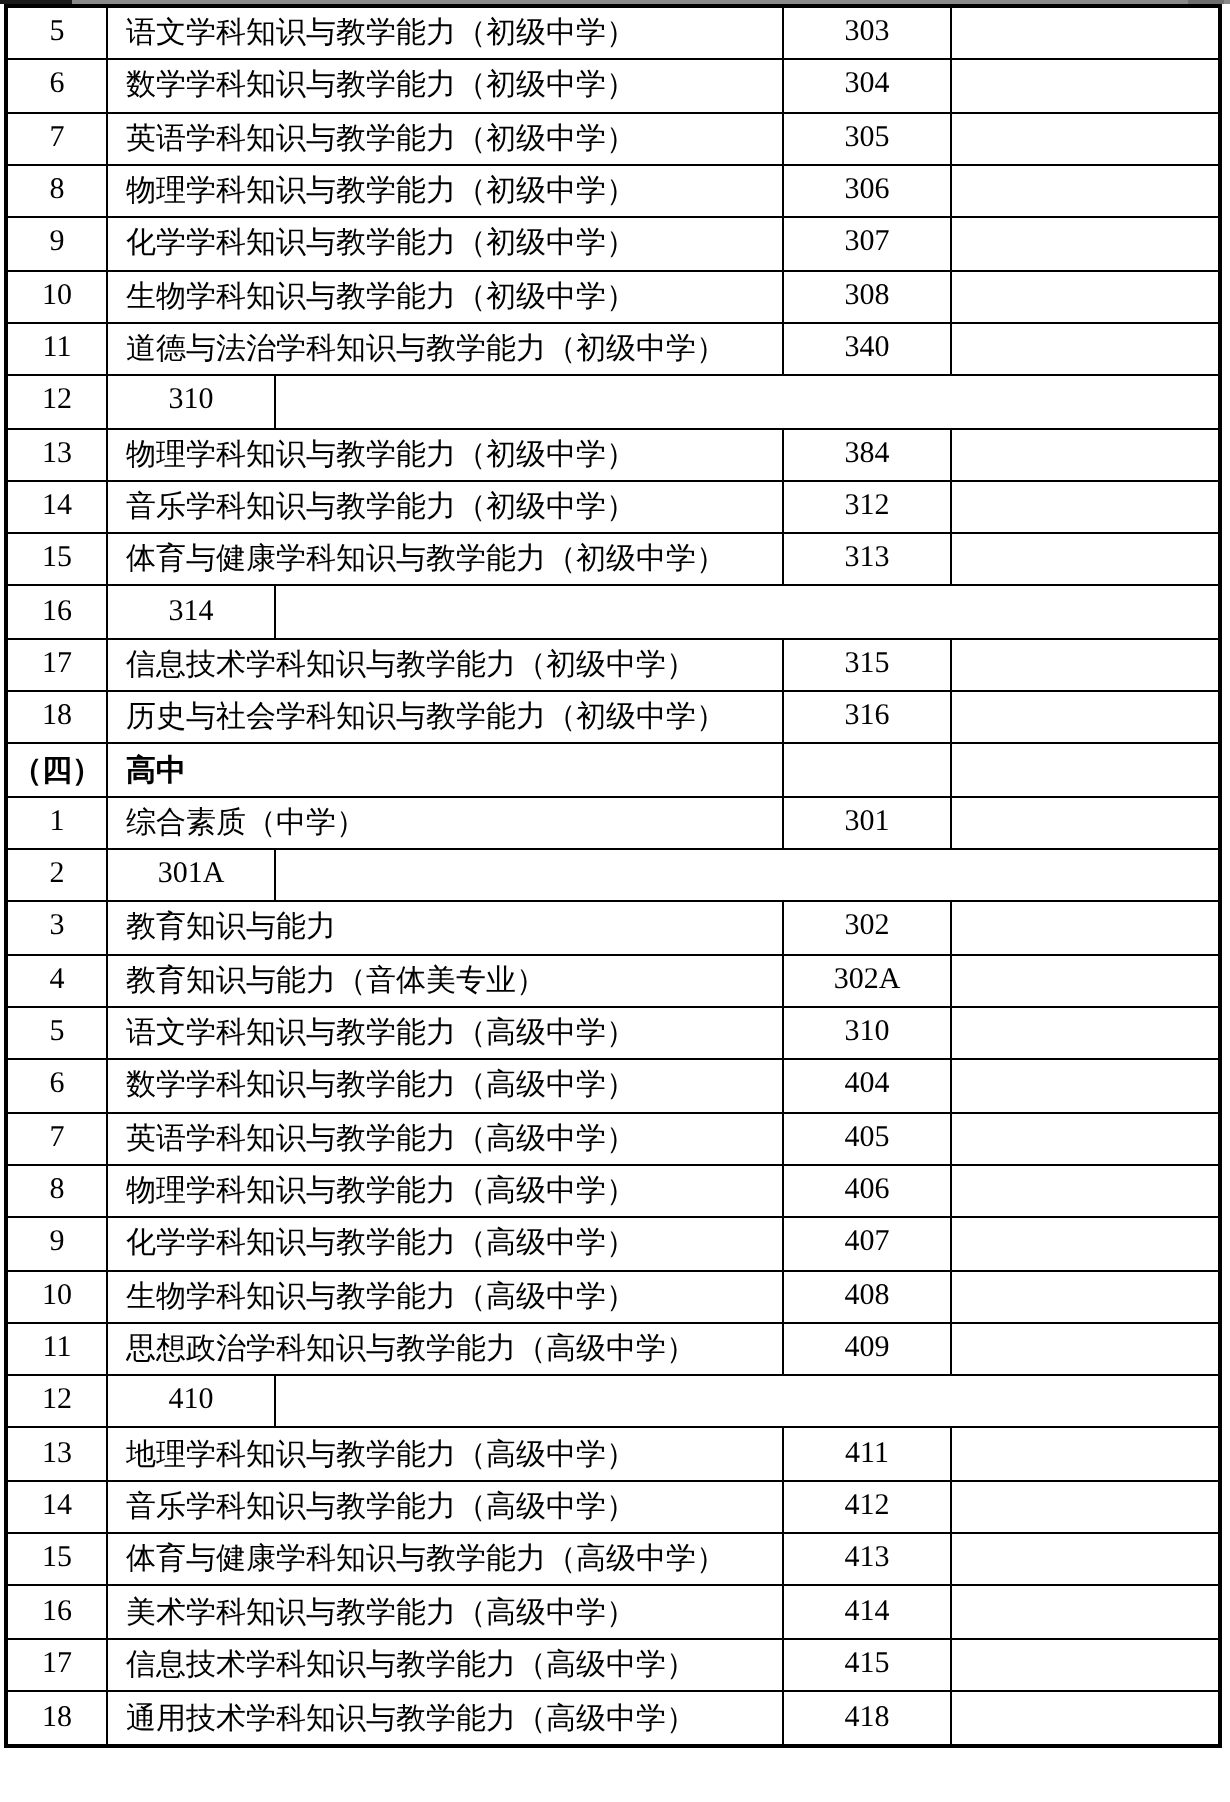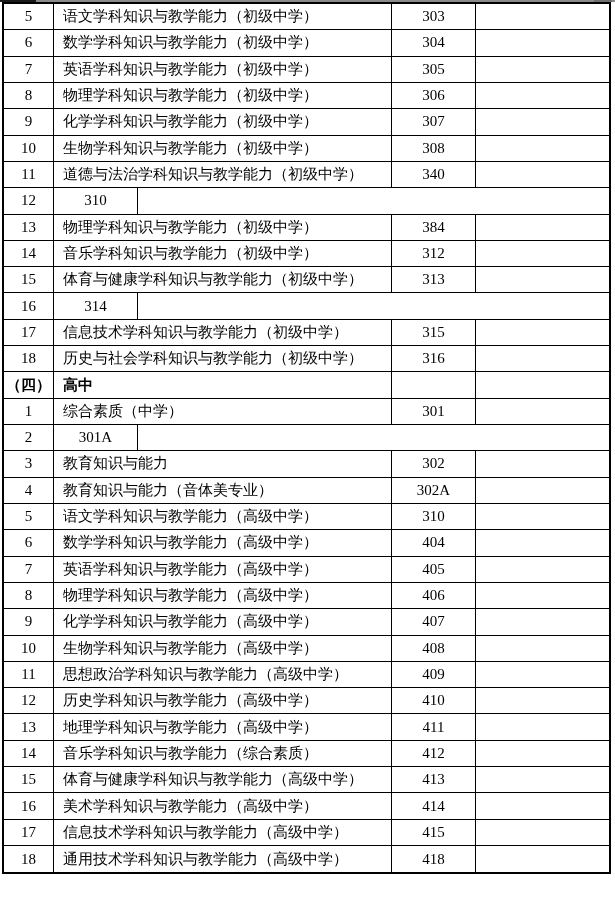--- a/index.html
+++ b/index.html
@@ -226,33 +226,32 @@
       <div class="cell c3"></div>
     </div>
     <div class="row">
       <div class="cell c0">11</div>
       <div class="cell c1">思想政治学科知识与教学能力（高级中学）</div>
       <div class="cell c2">409</div>
       <div class="cell c3"></div>
     </div>
     <div class="row">
       <div class="cell c0">12</div>
-      <div class="cell c1">历史学科知识与教学能力（高级中学）</div>
       <div class="cell c2">410</div>
       <div class="cell c3"></div>
     </div>
     <div class="row">
       <div class="cell c0">13</div>
       <div class="cell c1">地理学科知识与教学能力（高级中学）</div>
       <div class="cell c2">411</div>
       <div class="cell c3"></div>
     </div>
     <div class="row">
       <div class="cell c0">14</div>
-      <div class="cell c1">音乐学科知识与教学能力（综合素质）</div>
+      <div class="cell c1">音乐学科知识与教学能力（高级中学）</div>
       <div class="cell c2">412</div>
       <div class="cell c3"></div>
     </div>
     <div class="row">
       <div class="cell c0">15</div>
       <div class="cell c1">体育与健康学科知识与教学能力（高级中学）</div>
       <div class="cell c2">413</div>
       <div class="cell c3"></div>
     </div>
     <div class="row">

